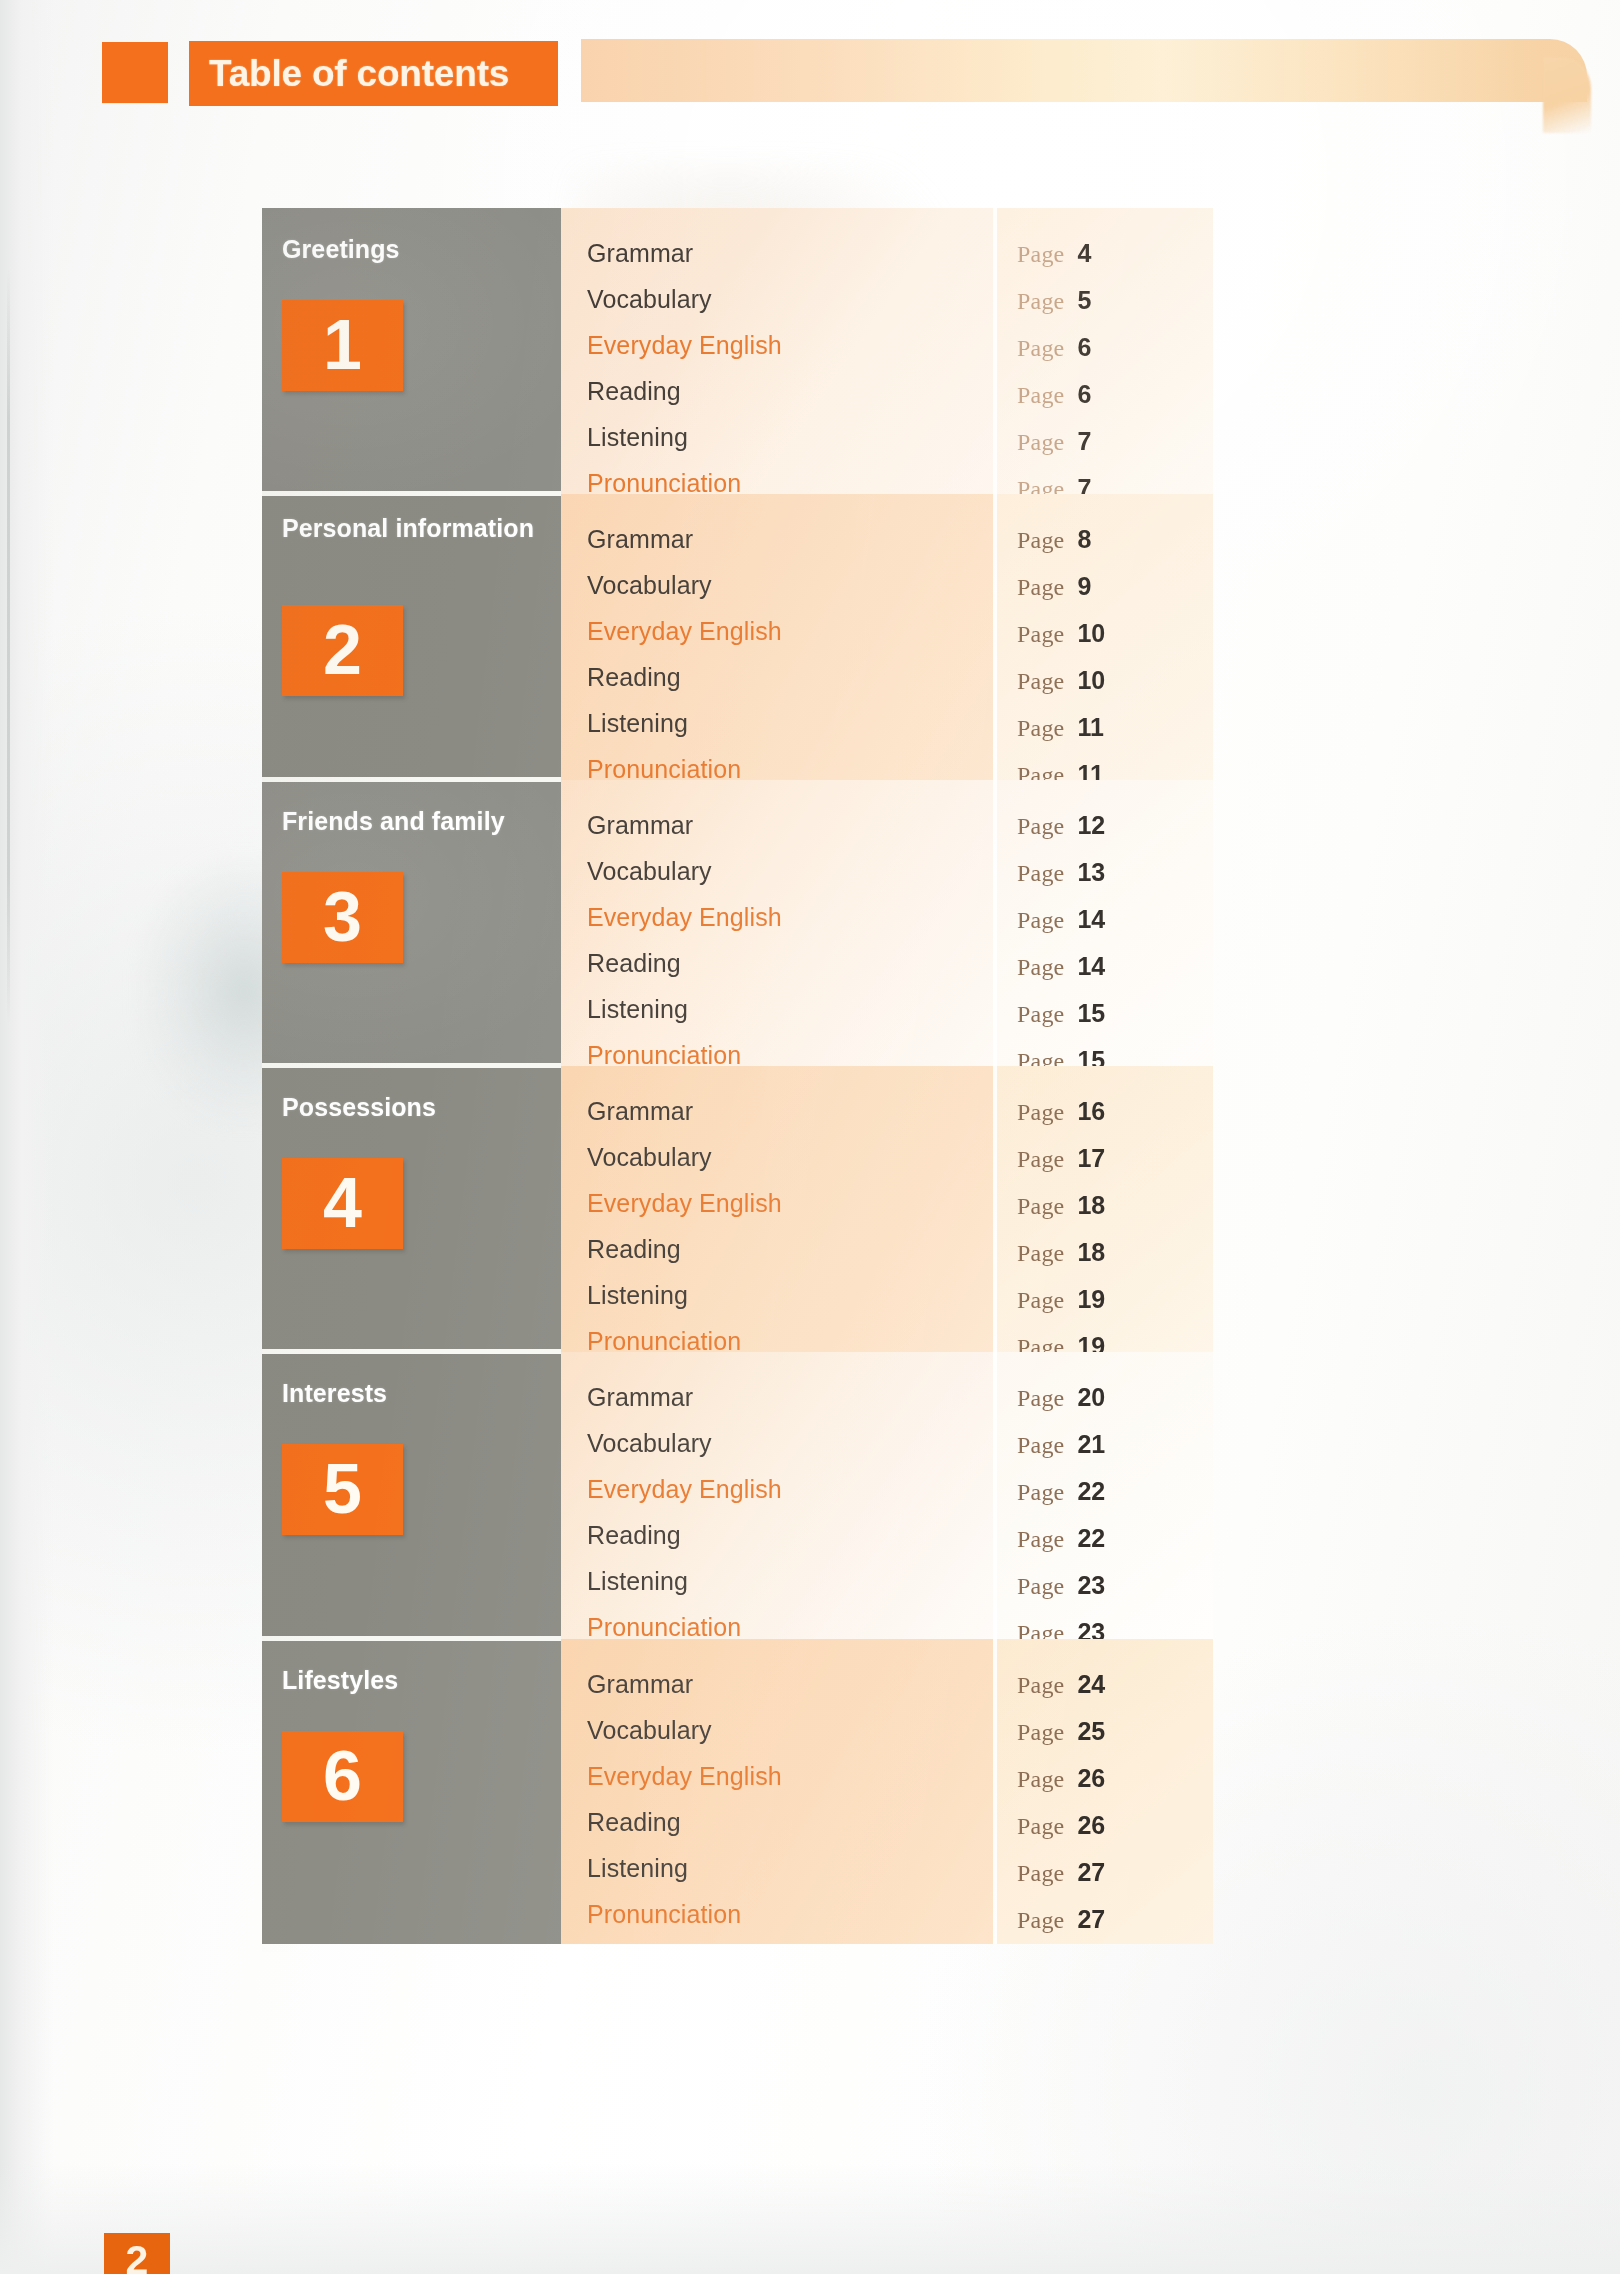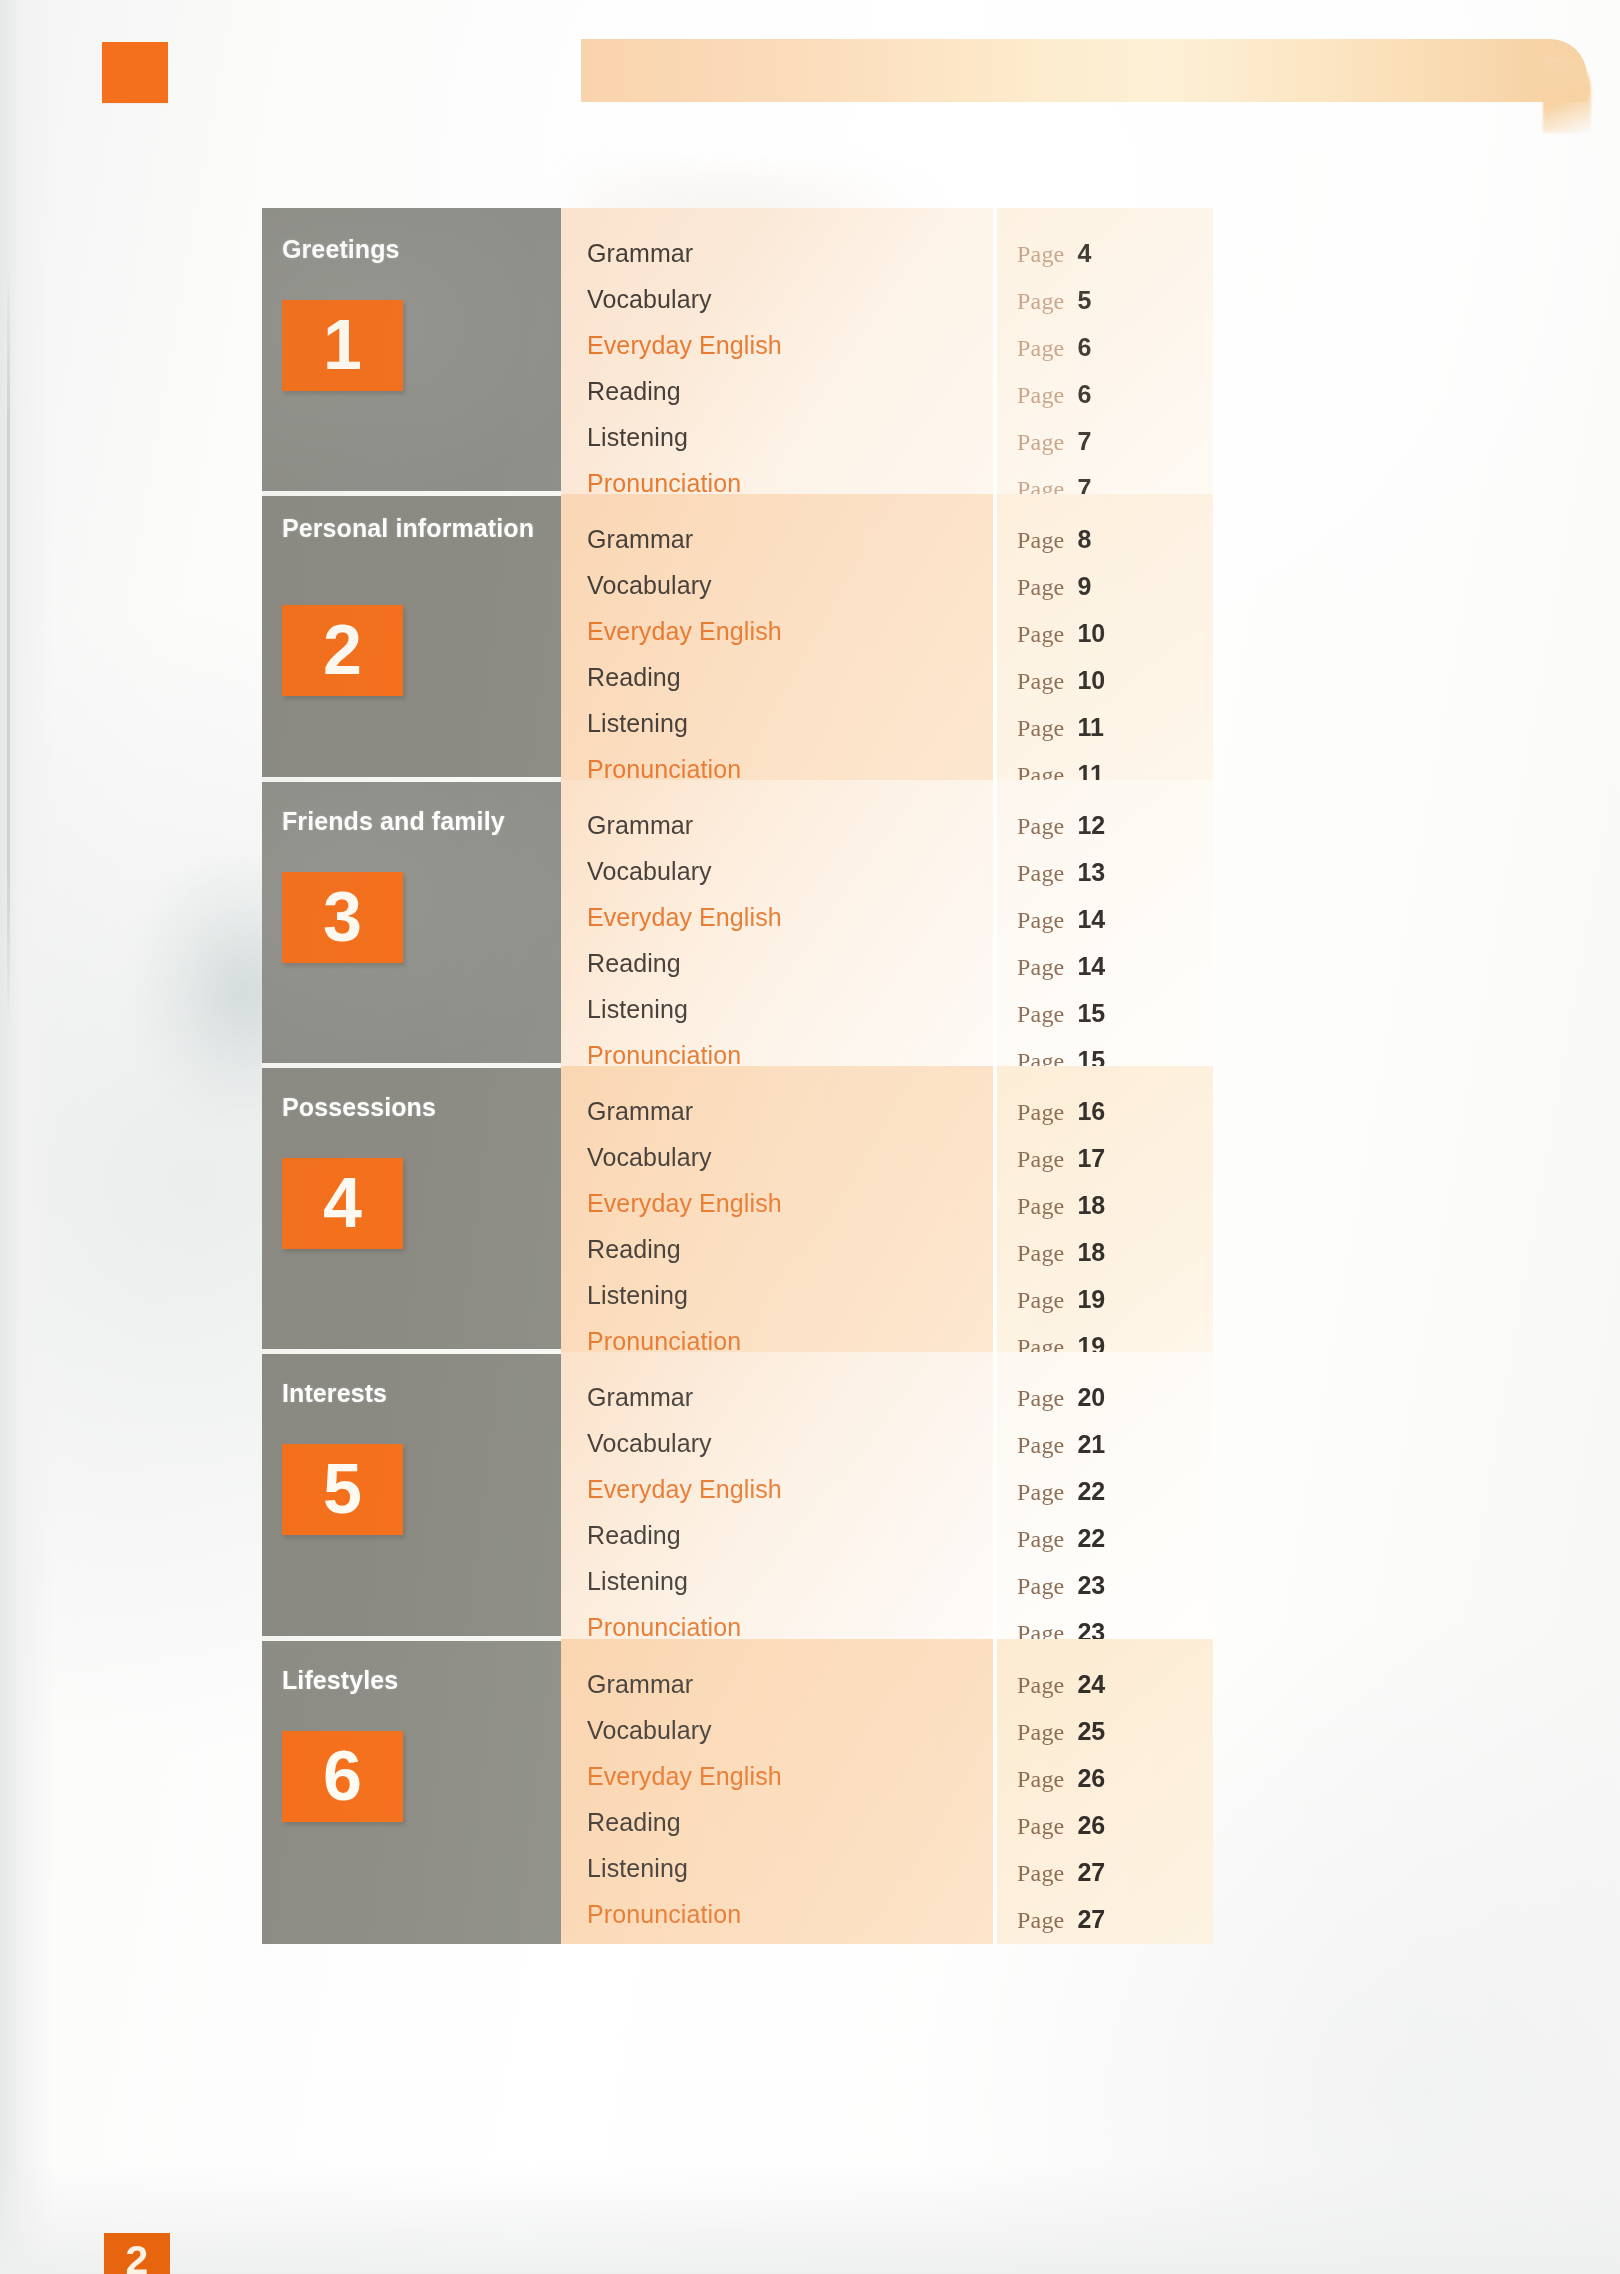--- a/index.html
+++ b/index.html
@@ -286,20 +286,23 @@
 <div id="edge-left"></div>
 <div id="edge-left2"></div>
 <div id="edge-bottom"></div>
 <div id="smudge-a"></div>
 <div id="smudge-b"></div>
 
 <div id="header">
   <div class="hdr-band"></div>
   <div class="hdr-band-tail"></div>
   <div class="hdr-sq"></div>
+  <div class="hdr-title-box">
+    <span>Table of contents</span>
+  </div>
 </div>
 
 <div id="toc">
 
   <div class="unit-row r0">
     <div class="col-unit">
       <div class="unit-title">Greetings</div>
       <div class="unit-num-box">
         <span>1</span>
       </div>

